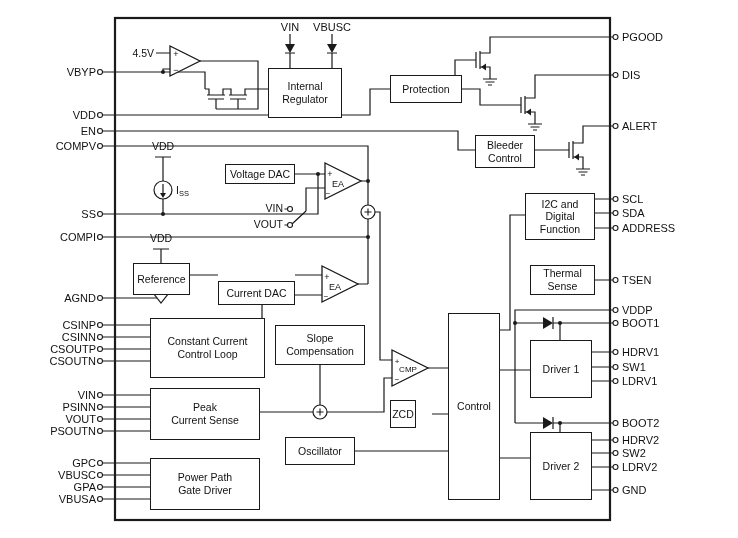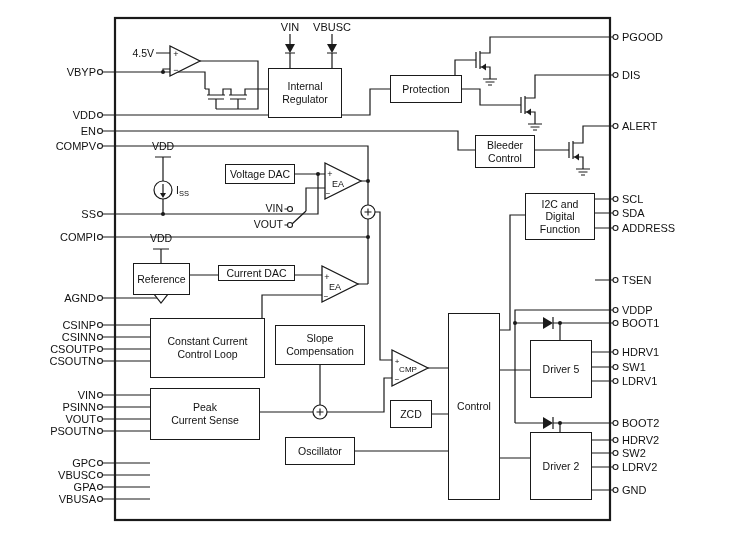--- a/index.html
+++ b/index.html
@@ -191,28 +191,32 @@
 </svg>
 
 <div class="block" style="left:268px;top:68px;width:74px;height:50px">Internal
 Regulator</div>
 <div class="block" style="left:390px;top:75px;width:72px;height:28px">Protection</div>
 <div class="block" style="left:475px;top:135px;width:60px;height:33px">Bleeder
 Control</div>
 <div class="block" style="left:525px;top:193px;width:70px;height:47px">I2C and
 Digital
 Function</div>
+<div class="block" style="left:530px;top:265px;width:65px;height:30px">Thermal
+Sense</div>
 <div class="block" style="left:225px;top:164px;width:70px;height:20px">Voltage DAC</div>
-<div class="block" style="left:218px;top:265px;width:77px;height:16px">Current DAC</div>
+<div class="block" style="left:218px;top:281px;width:77px;height:24px">Current DAC</div>
 <div class="block" style="left:133px;top:263px;width:57px;height:32px">Reference</div>
 <div class="block" style="left:275px;top:325px;width:90px;height:40px">Slope
 Compensation</div>
 <div class="block" style="left:150px;top:318px;width:115px;height:60px">Constant Current
 Control Loop</div>
 <div class="block" style="left:150px;top:388px;width:110px;height:52px">Peak
 Current Sense</div>
+<div class="block" style="left:150px;top:458px;width:110px;height:52px">Power Path
+Gate Driver</div>
 <div class="block" style="left:285px;top:437px;width:70px;height:28px">Oscillator</div>
-<div class="block" style="left:390px;top:400px;width:42px;height:28px">ZCD</div>
+<div class="block" style="left:390px;top:400px;width:26px;height:28px">ZCD</div>
 <div class="block" style="left:448px;top:313px;width:52px;height:187px">Control</div>
-<div class="block" style="left:530px;top:340px;width:62px;height:58px">Driver 5</div>
+<div class="block" style="left:530px;top:340px;width:62px;height:58px">Driver 1</div>
 <div class="block" style="left:530px;top:432px;width:62px;height:68px">Driver 2</div>
 
 </div>
 
 </body></html>

